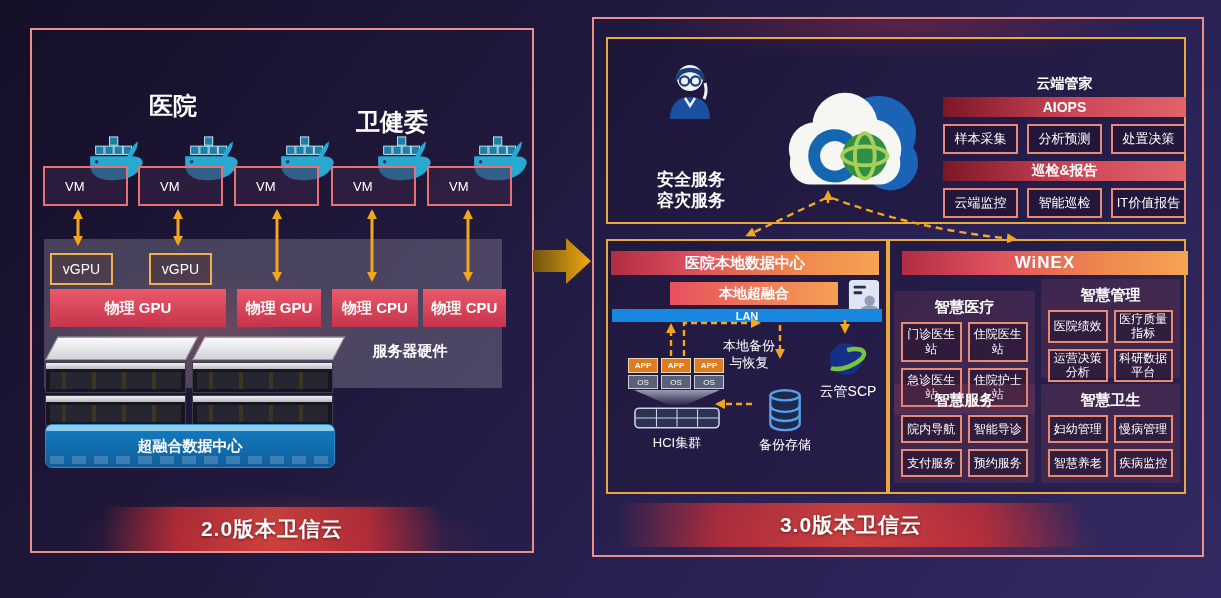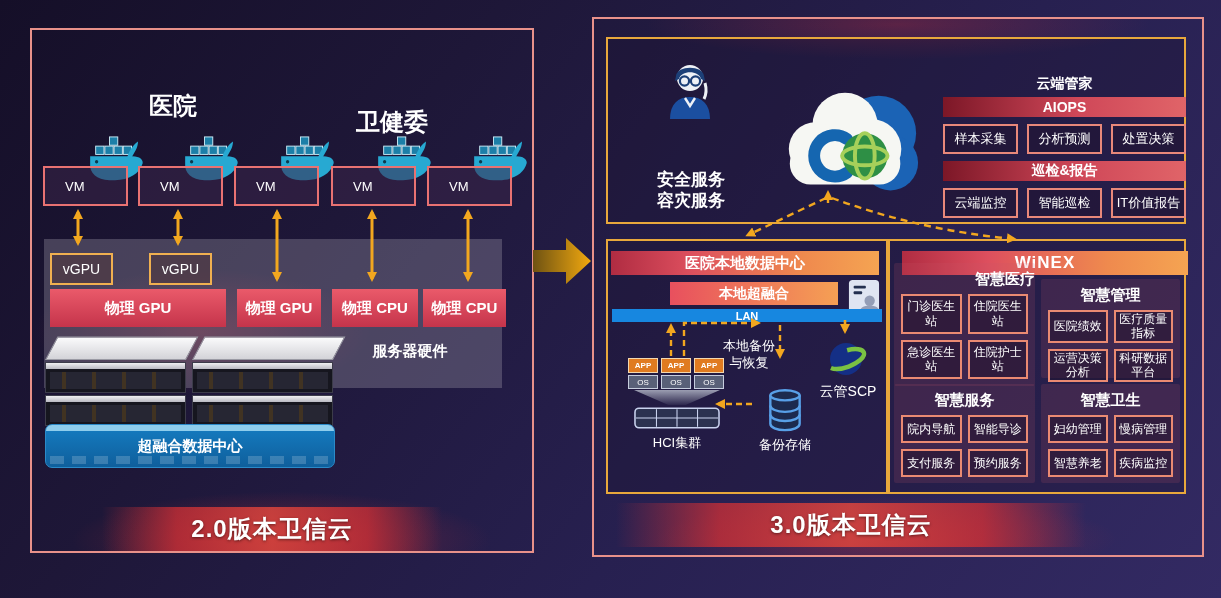--- a/index.html
+++ b/index.html
@@ -38,21 +38,21 @@
     background:repeating-linear-gradient(90deg,#262633 0 12px,#413322 12px 16px,#262633 16px 30px);}
   .blue-band{position:absolute;background:linear-gradient(180deg,#8ecdec 0 6px,#1478bc 6px,#0f5f9c);
     border:1px solid #2b8ac8;}
   .blue-band::after{content:'';position:absolute;left:4px;right:4px;bottom:3px;height:8px;
     background:repeating-linear-gradient(90deg,rgba(255,255,255,.18) 0 14px,transparent 14px 22px);}
   .band-label{position:absolute;inset:0;display:flex;align-items:center;justify-content:center;
     color:#fff;font-size:15px;font-weight:bold;z-index:2;}
   .title-band{position:absolute;height:44px;
     background:linear-gradient(90deg,transparent,rgba(214,48,52,.72) 22%,rgba(226,70,60,.82) 50%,rgba(214,48,52,.72) 78%,transparent);
     display:flex;align-items:center;justify-content:center;}
-  .big-title{color:#fff;font-size:24px;font-weight:bold;letter-spacing:1px;text-shadow:0 1px 3px rgba(0,0,0,.5);}
+  .big-title{color:#fff;font-size:21px;font-weight:bold;letter-spacing:1px;text-shadow:0 1px 3px rgba(0,0,0,.5);}
 
   
   .right-glow{background:
     radial-gradient(ellipse 360px 50px at 50% 1%, rgba(205,45,60,.32), transparent 70%),
     radial-gradient(ellipse 330px 60px at 48% 97%, rgba(220,50,55,.35), transparent 70%);}
   .gold-box{position:absolute;border:2px solid #e8a83c;background:rgba(28,20,48,.35);}
   .person-label{position:absolute;color:#fff;font-size:17px;font-weight:bold;line-height:21px;text-align:center;}
   .aiops-bar{position:absolute;height:20px;background:linear-gradient(90deg,#7c1727,#cf4758 55%,#e06468);
     color:#fff;font-size:14px;font-weight:bold;display:flex;align-items:center;justify-content:center;}
   .mini-row{position:absolute;display:flex;gap:9px;}
@@ -274,21 +274,21 @@
 
       <svg class="abs" style="left:216px;top:98px;width:44px;height:42px;">
           <use href="#scp" width="44" height="42"></use>
         </svg>
       <div class="small-label" style="left:210px;top:142px;width:60px;font-size:14px;">云管SCP</div>
     </div>
 
     <div class="gold-box" style="left:294px;top:220px;width:294px;height:251px;">
       <div class="grad-bar" style="left:12px;top:10px;width:286px;height:24px;font-size:17px;letter-spacing:1px;">WiNEX</div>
 
-      <div class="card" style="left:4px;top:22px;width:141px;height:123px;align-items:flex-end;">
+      <div class="card" style="left:4px;top:50px;width:141px;height:123px;">
         <div class="card-title">智慧医疗</div>
         <div class="card-grid">
           <div class="item">门诊医生站</div>
           <div class="item">住院医生站</div>
           <div class="item">急诊医生站</div>
           <div class="item">住院护士站</div>
         </div>
       </div>
       <div class="card" style="left:151px;top:38px;width:139px;height:99px;">
         <div class="card-title">智慧管理</div>

